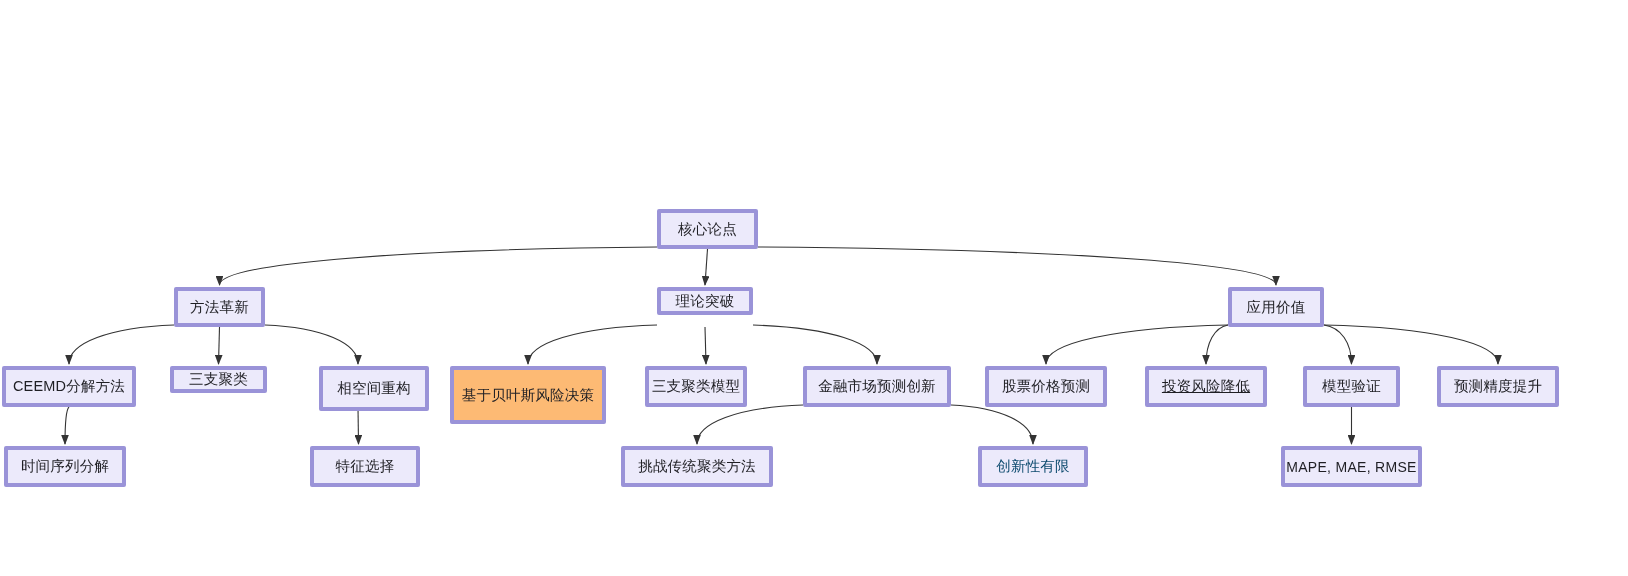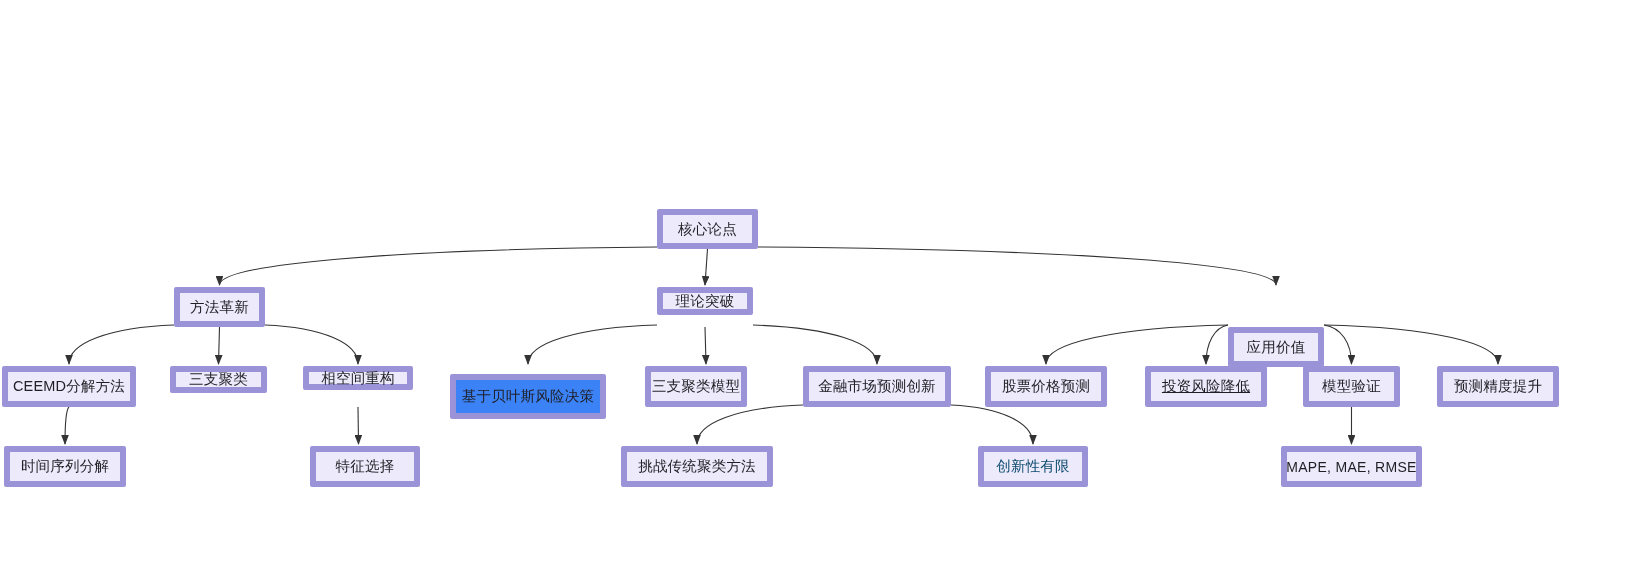--- a/index.html
+++ b/index.html
@@ -30,21 +30,21 @@
     position: absolute;
     left: 0;
     top: 0;
     width: 1628px;
     height: 576px;
   }
   .node {
     position: absolute;
     box-sizing: border-box;
     background: #ECEAFB;
-    border: 6px solid #0c4a6e;
+    border: 4px solid #0c4a6e;
     border-radius: 2px;
     display: flex;
     align-items: center;
     justify-content: center;
     color: #1f1f24;
     font-size: 14.5px;
     line-height: 1;
     white-space: nowrap;
     letter-spacing: 0.2px;
   }
@@ -91,33 +91,33 @@
   <div id="node-layer">
       <div class="node" style="left: 657px; top: 209px; width: 101px; height: 40px; background: rgb(236, 234, 251); border-color: rgb(154, 147, 216); color: rgb(31, 31, 36);">
         <span class="label">核心论点</span>
       </div>
       <div class="node" style="left: 174px; top: 287px; width: 91px; height: 40px; background: rgb(236, 234, 251); border-color: rgb(154, 147, 216); color: rgb(31, 31, 36);">
         <span class="label">方法革新</span>
       </div>
       <div class="node" style="left: 657px; top: 287px; width: 96px; height: 28px; background: rgb(236, 234, 251); border-color: rgb(154, 147, 216); color: rgb(31, 31, 36);">
         <span class="label">理论突破</span>
       </div>
-      <div class="node" style="left: 1228px; top: 287px; width: 96px; height: 40px; background: rgb(236, 234, 251); border-color: rgb(154, 147, 216); color: rgb(31, 31, 36); margin-top: 40px;">
+      <div class="node" style="left: 1228px; top: 287px; width: 96px; height: 40px; background: rgb(236, 234, 251); border-color: rgb(154, 147, 216); color: rgb(31, 31, 36);">
         <span class="label">应用价值</span>
       </div>
       <div class="node" style="left: 2px; top: 366px; width: 134px; height: 41px; background: rgb(236, 234, 251); border-color: rgb(154, 147, 216); color: rgb(31, 31, 36);">
         <span class="label">CEEMD分解方法</span>
       </div>
       <div class="node" style="left: 170px; top: 366px; width: 97px; height: 27px; background: rgb(236, 234, 251); border-color: rgb(154, 147, 216); color: rgb(31, 31, 36);">
         <span class="label">三支聚类</span>
       </div>
-      <div class="node" style="left: 303px; top: 366px; width: 110px; height: 24px; background: rgb(236, 234, 251); border-color: rgb(154, 147, 216); color: rgb(31, 31, 36);">
+      <div class="node" style="left: 319px; top: 366px; width: 110px; height: 45px; background: rgb(236, 234, 251); border-color: rgb(154, 147, 216); color: rgb(31, 31, 36);">
         <span class="label">相空间重构</span>
       </div>
-      <div class="node" style="left: 450px; top: 366px; width: 156px; height: 45px; background: #3b82f6; border-color: rgb(154, 147, 216); color: rgb(31, 31, 36); margin-top: 8px;">
+      <div class="node" style="left: 450px; top: 366px; width: 156px; height: 58px; background: #fdba74; border-color: rgb(154, 147, 216); color: rgb(31, 31, 36);">
         <span class="label">基于贝叶斯风险决策</span>
       </div>
       <div class="node" style="left: 645px; top: 366px; width: 102px; height: 41px; background: rgb(236, 234, 251); border-color: rgb(154, 147, 216); color: rgb(31, 31, 36);">
         <span class="label">三支聚类模型</span>
       </div>
       <div class="node" style="left: 803px; top: 366px; width: 148px; height: 41px; background: rgb(236, 234, 251); border-color: rgb(154, 147, 216); color: rgb(31, 31, 36);">
         <span class="label">金融市场预测创新</span>
       </div>
       <div class="node" style="left: 985px; top: 366px; width: 122px; height: 41px; background: rgb(236, 234, 251); border-color: rgb(154, 147, 216); color: rgb(31, 31, 36);">
         <span class="label">股票价格预测</span>

